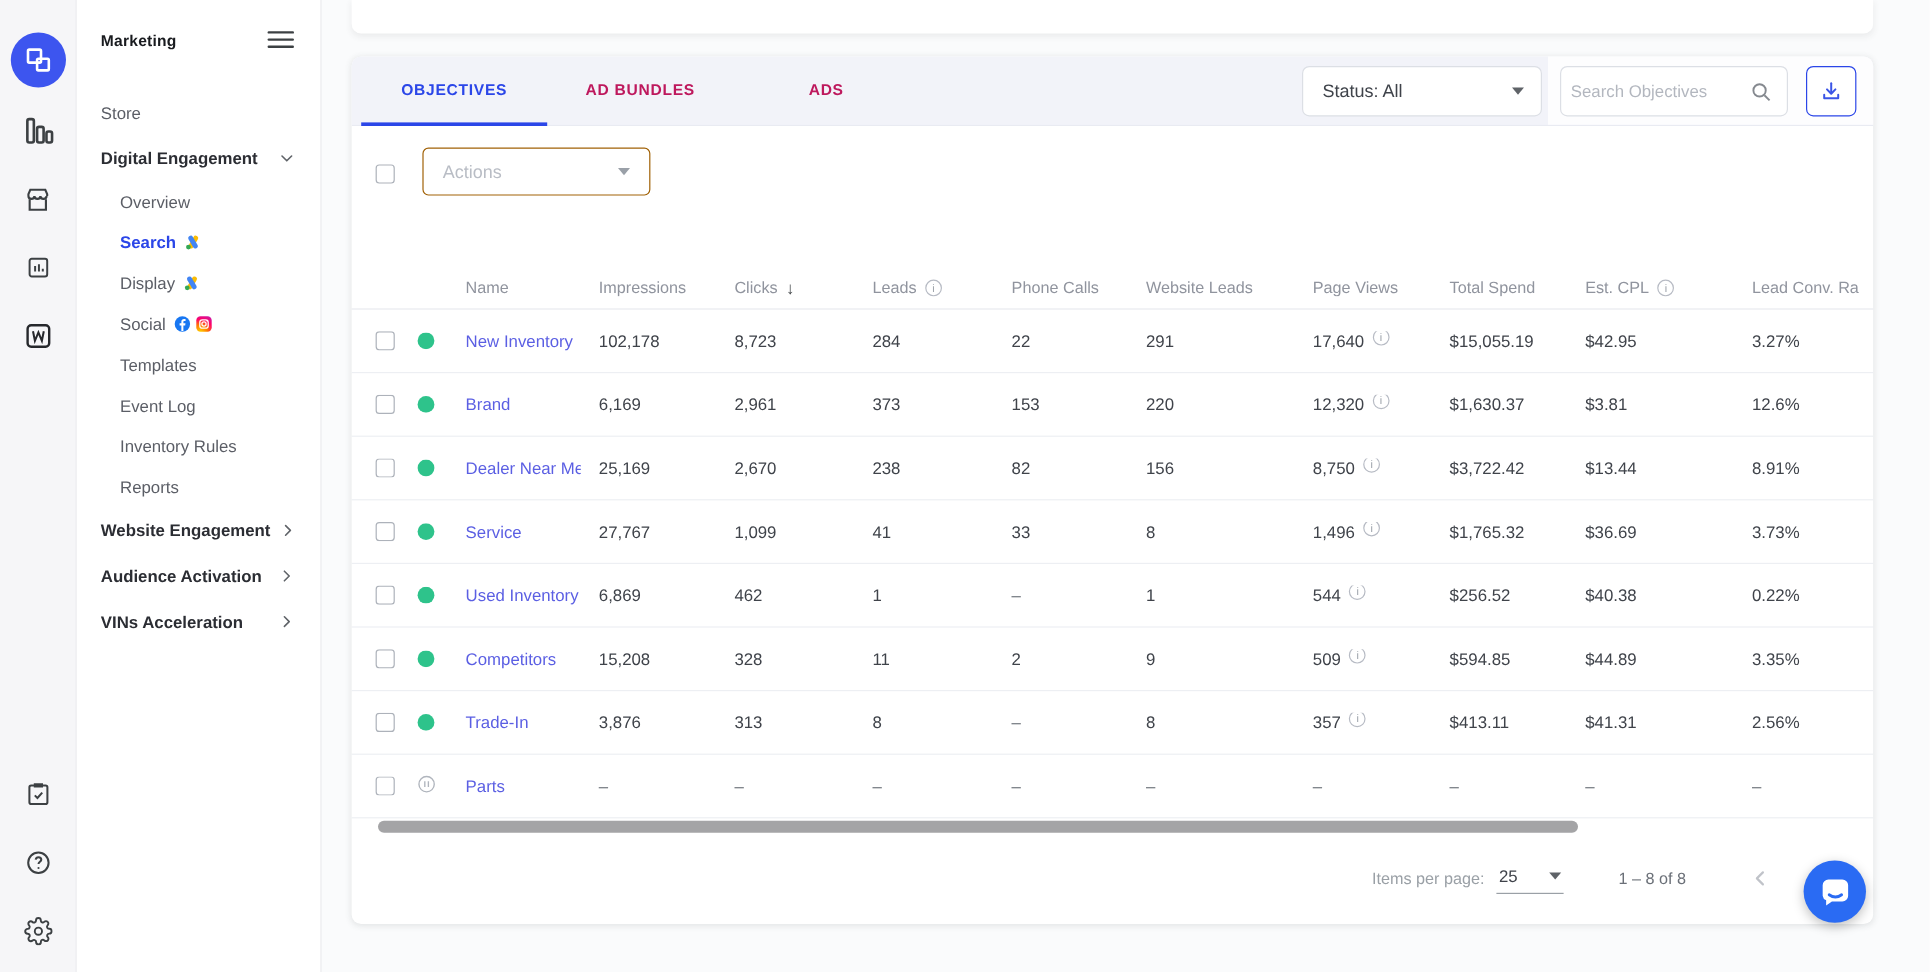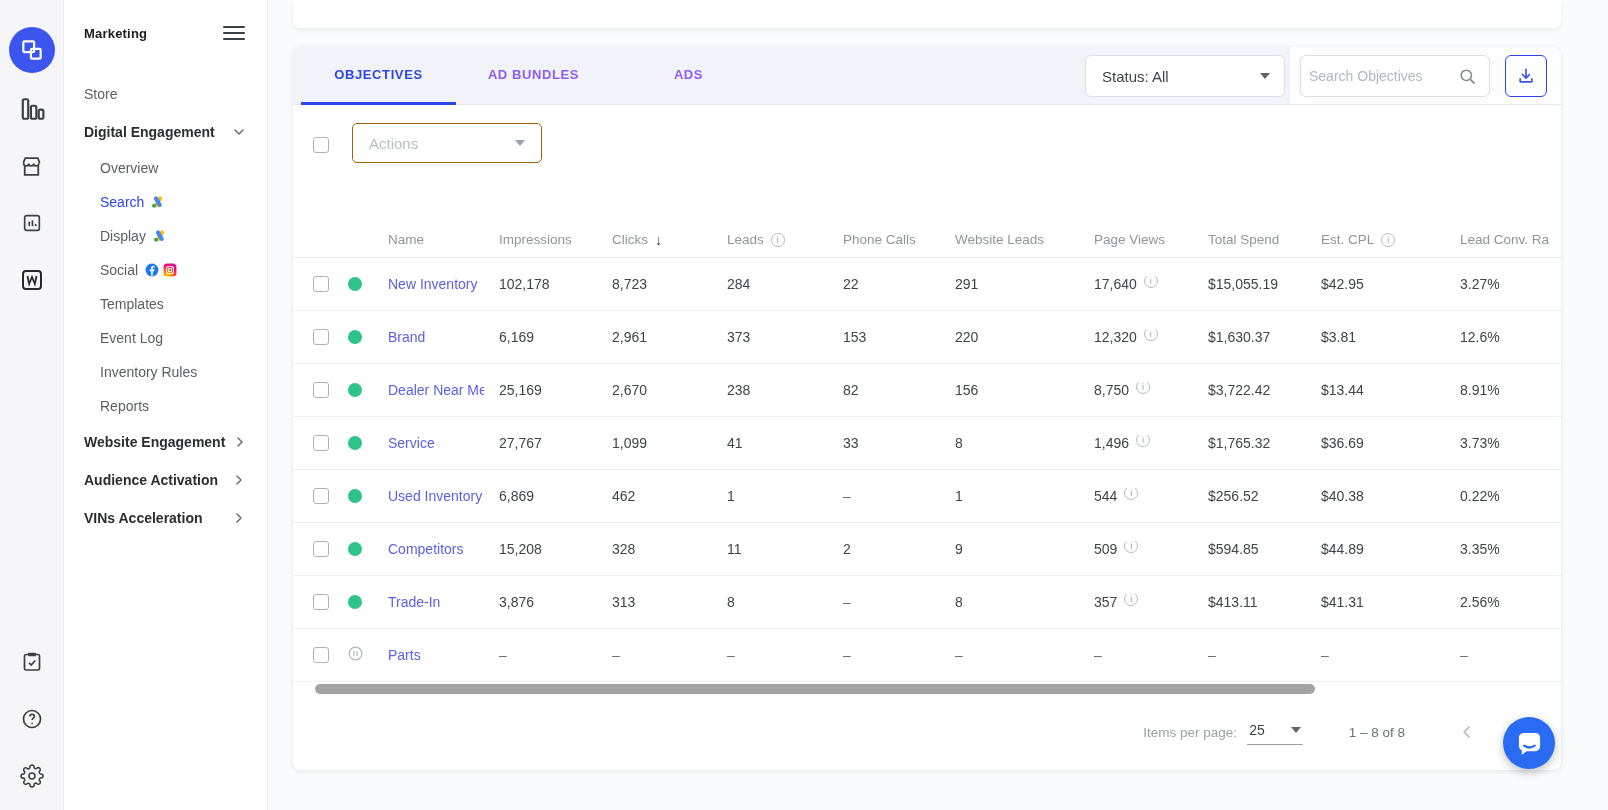--- a/index.html
+++ b/index.html
@@ -32,21 +32,21 @@
   }
   .sidebar-header { display:flex; align-items:center; justify-content:space-between; padding:0 22px 0 20px; }
   .sidebar-title { font-size:13px; font-weight:700; color:#191b1f; letter-spacing:.2px; }
   .hamburger { width:22px; cursor:pointer; padding:4px 0; }
   .hamburger span { display:block; height:2px; background:#3c4043; border-radius:1px; margin:4px 0; }
   .nav { margin-top:26px; }
   .nav-item { display:flex; align-items:center; font-size:14px; color:#5b5e66; cursor:pointer; padding-left:20px; padding-right:20px; }
   .nav-item.top { height:39px; }
   .nav-item.section { height:38px; color:#2b2d33; font-weight:600; }
   .nav-item.sub { height:34px; padding-left:36px; }
-  .nav-item.active .nav-label { color:var(--accent,#2b46e8); font-weight:400; }
+  .nav-item.active .nav-label { color:var(--accent,#2b46e8); font-weight:700; }
   .nav-label { margin-right:7px; white-space:nowrap; }
   .nav-item .chev { margin-left:auto; color:#5f6368; display:flex; }
   .nav-item .mini-icon { display:flex; margin-right:4px; }
   
   .card-top {
     position:absolute; left:293px; top:0; width:1268px; height:28px;
     background:#fff; border-radius:0 0 8px 8px; box-shadow:0 2px 5px rgba(60,64,67,.08);
   }
   .card {
     position:absolute; left:293px; top:47px; width:1268px; height:723px;
@@ -54,21 +54,21 @@
   }
   
   .band {
     position:absolute; left:0; top:0; width:100%; height:58px;
     background:#f2f3f9; border-radius:8px 8px 0 0; border-bottom:1px solid #e9ebf2;
   }
   .band-white { position:absolute; right:0; top:0; width:271px; height:57px; background:#fdfdfe; border-radius:0 8px 0 0; }
   .tabs { position:absolute; left:8px; top:0; height:58px; display:flex; }
   .tab {
     width:155px; height:58px; display:flex; align-items:center; justify-content:center;
-    font-size:13px; font-weight:700; letter-spacing:.6px; color:#8b5cf6; cursor:pointer;
+    font-size:13px; font-weight:700; letter-spacing:.6px; color:#be185d; cursor:pointer;
     border-bottom:3px solid transparent;
   }
   .tab.active { color:var(--accent,#2b46e8); border-bottom-color:var(--accent,#2b46e8); }
   .status-select {
     position:absolute; left:792px; top:8px; width:200px; height:42px; background:#fff;
     border:1px solid #dcdfe5; border-radius:6px; display:flex; align-items:center;
     padding:0 14px 0 16px; font-size:15px; color:#3f434a; cursor:pointer;
   }
   .status-select .caret { margin-left:auto; }
   .caret { width:0; height:0; border-left:5px solid transparent; border-right:5px solid transparent; border-top:6px solid #5f6368; }

